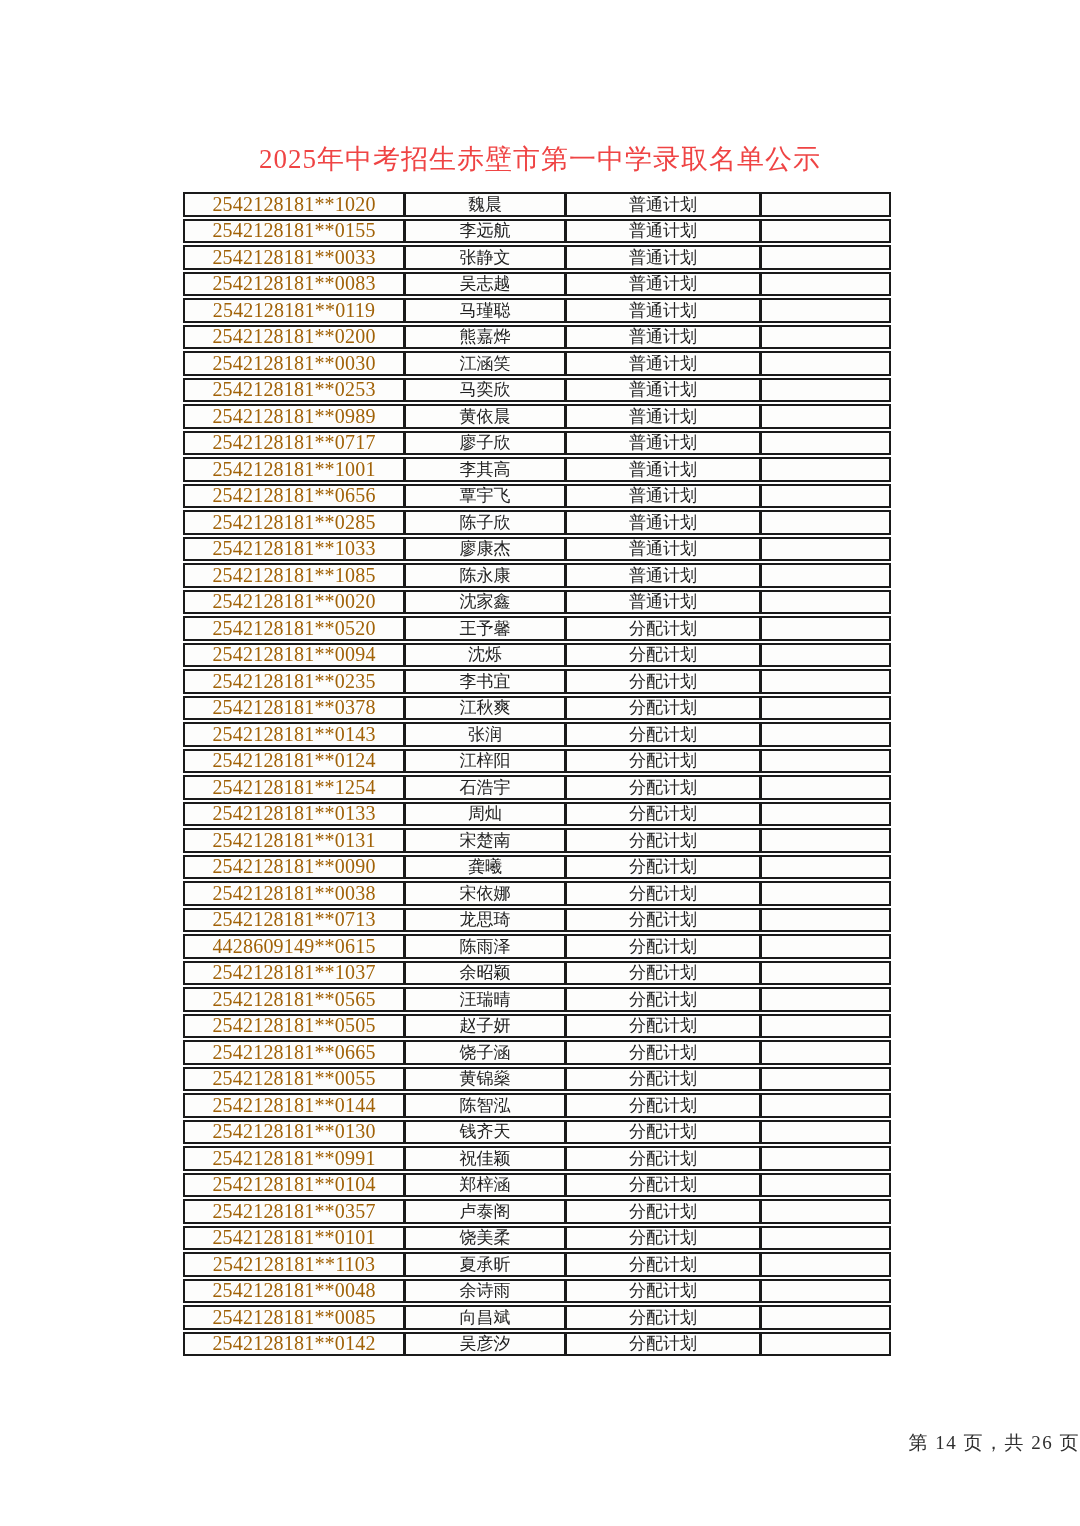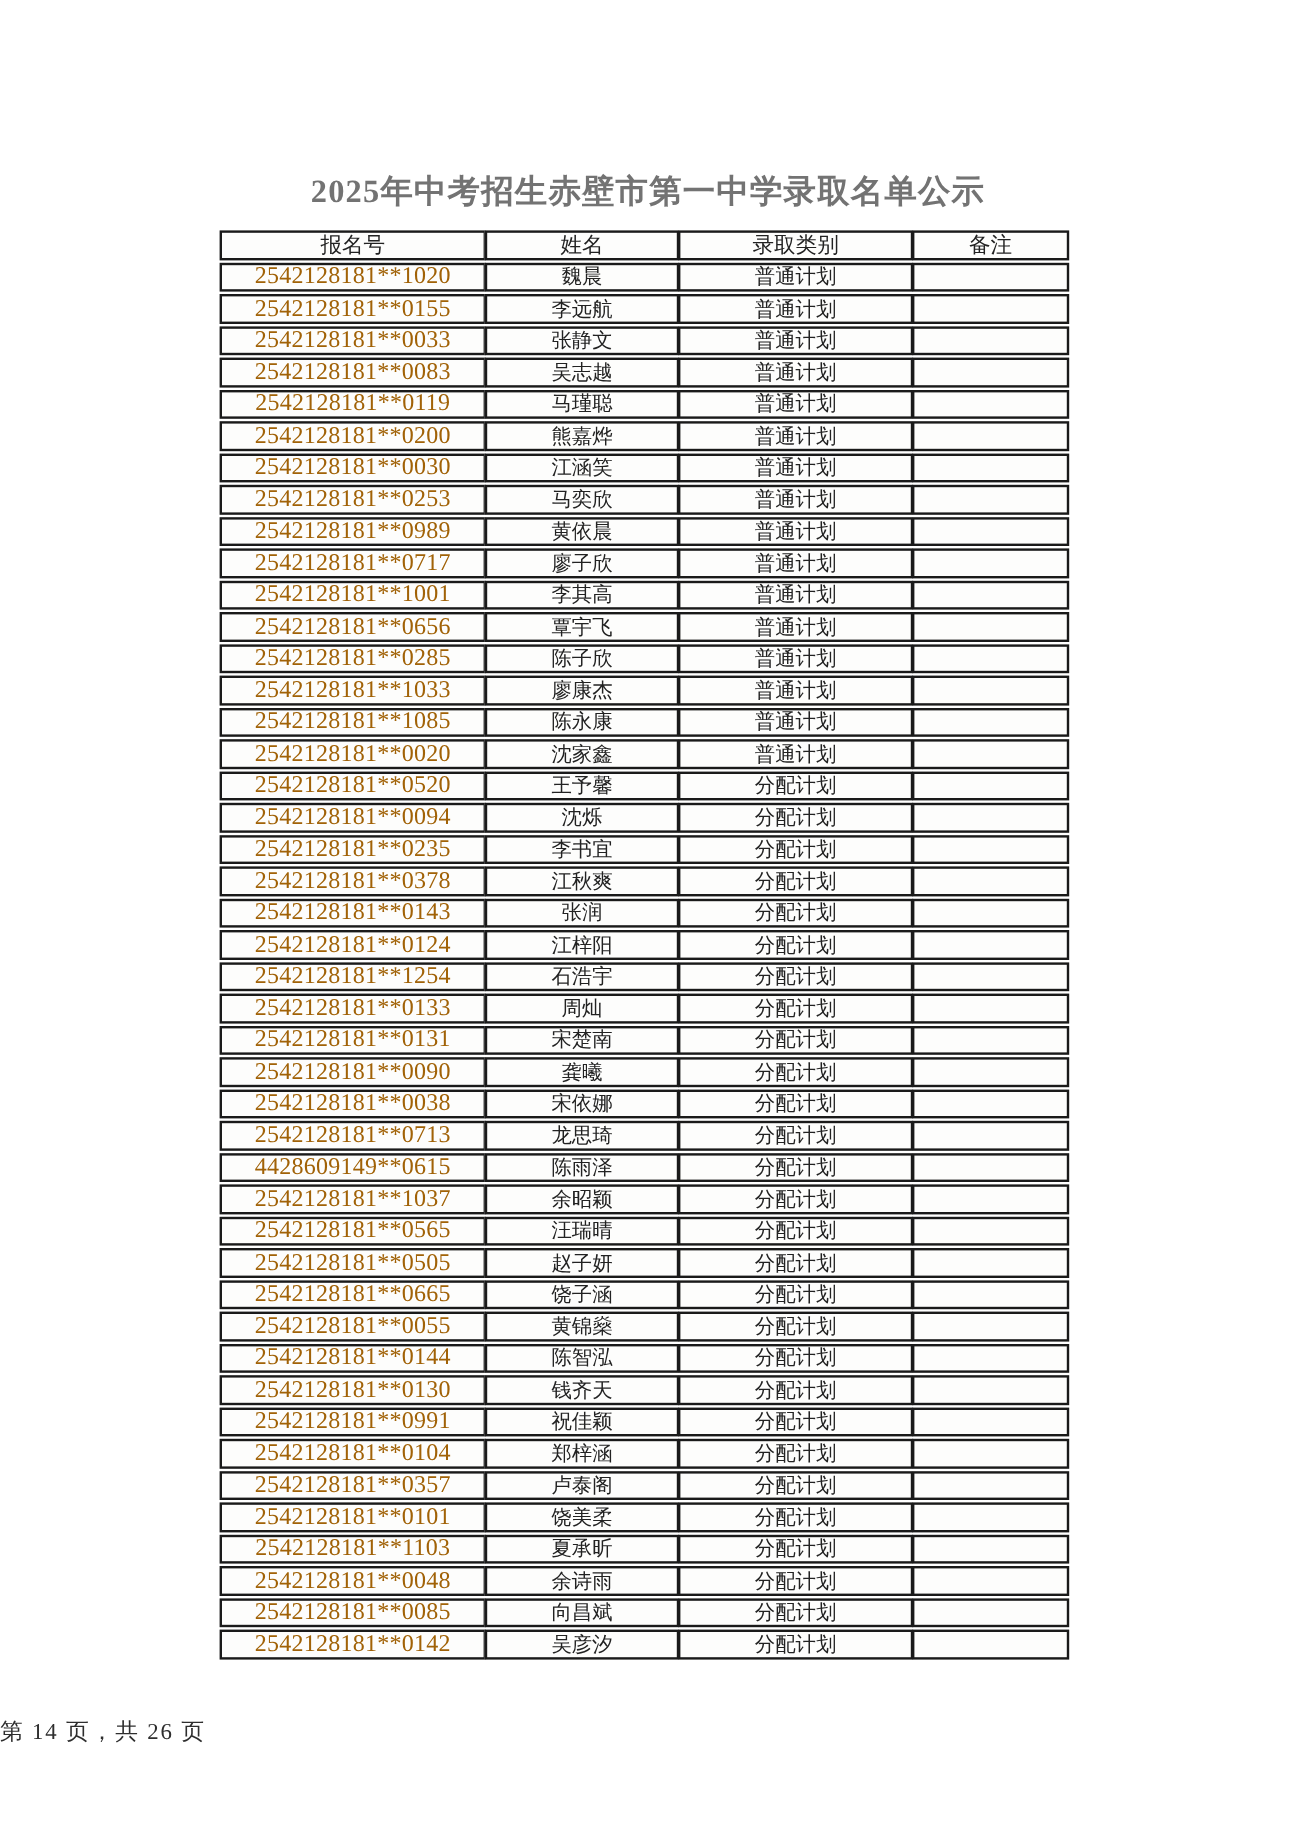--- a/index.html
+++ b/index.html
@@ -15,23 +15,23 @@
     color: #1e1e1e;
     overflow: hidden;
   }
   .page-title {
     position: absolute;
     top: 141px;
     left: 0;
     width: 1080px;
     text-align: center;
     font-size: 27px;
-    font-weight: bold;
+    font-weight: normal;
     letter-spacing: 1px;
-    color: #737373;
+    color: #ef4444;
   }
   .table-wrap {
     position: absolute;
     left: 183px;
     top: 192px;
     width: 708px;
   }
   .t-row {
     display: flex;
     height: 24.5px;
@@ -52,39 +52,33 @@
   .c3 { width: 196px; margin-left: -1px; }
   .c4 { width: 131px; margin-left: -1px; }
   .hdr { font-size: 18px; color: #222; }
   .num { font-size: 20px; letter-spacing: 0.2px; color: #a16207; }
   .zh  { font-size: 17px; color: #222; }
   .page-footer {
     position: absolute;
     top: 1430px;
     left: 0;
     width: 1080px;
-    text-align: left;
+    text-align: right;
     font-size: 19px;
     letter-spacing: 1.5px;
     color: #2e2e2e;
   }
 </style>
 </head>
 <body>
 
 <div class="page-title">2025年中考招生赤壁市第一中学录取名单公示</div>
 
 <div class="table-wrap">
 
-  <div class="t-row">
-    <div class="t-cell c1 hdr">报名号</div>
-    <div class="t-cell c2 hdr">姓名</div>
-    <div class="t-cell c3 hdr">录取类别</div>
-    <div class="t-cell c4 hdr">备注</div>
-  </div>
 
   <div>
       <div class="t-row">
         <div class="t-cell c1 num">2542128181**1020</div>
         <div class="t-cell c2 zh">魏晨</div>
         <div class="t-cell c3 zh">普通计划</div>
         <div class="t-cell c4 zh"></div>
       </div>
       <div class="t-row">
         <div class="t-cell c1 num">2542128181**0155</div>

